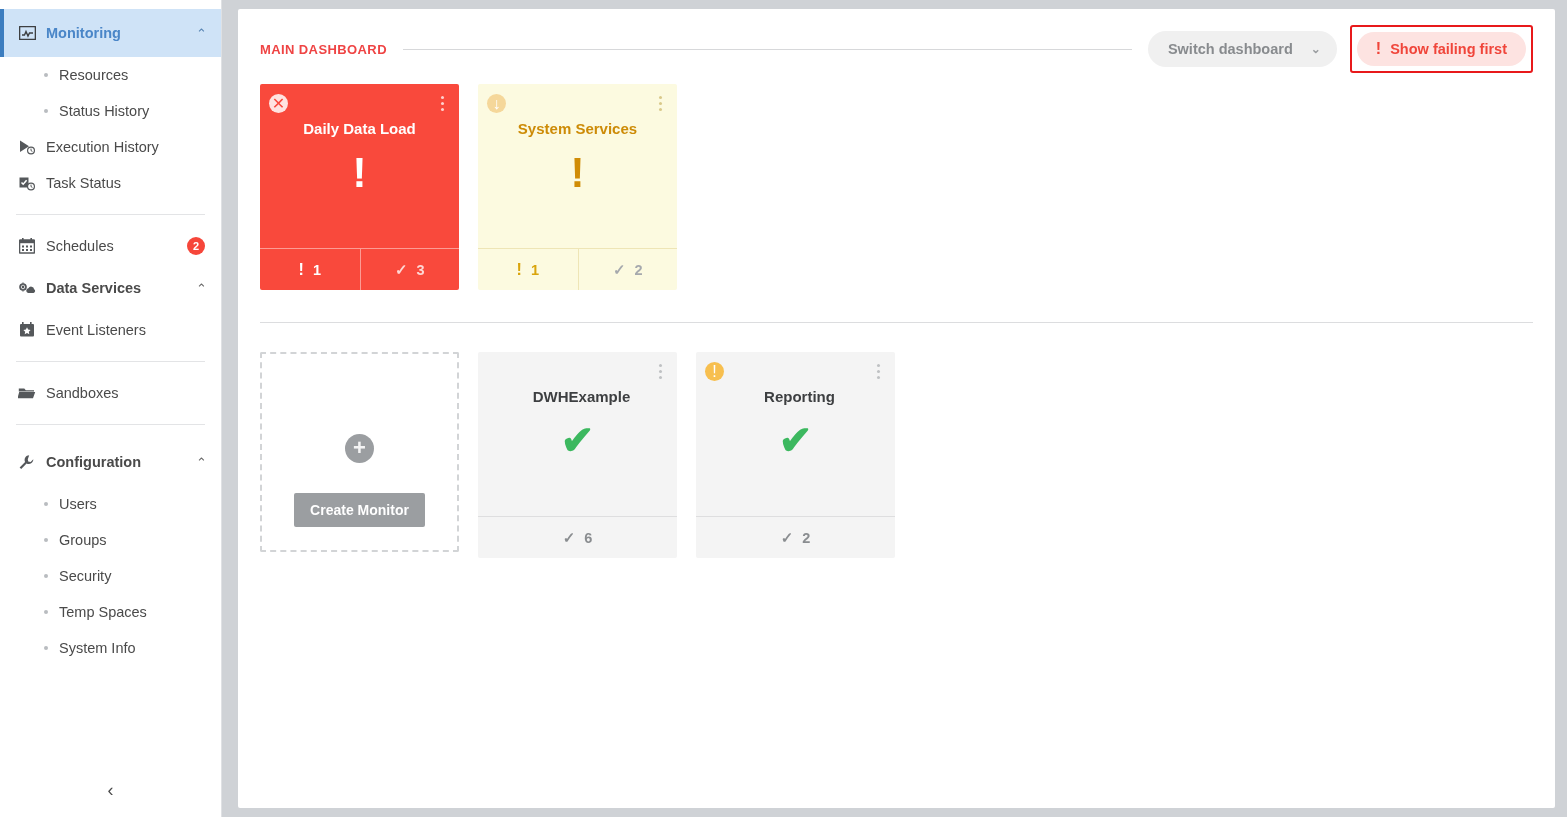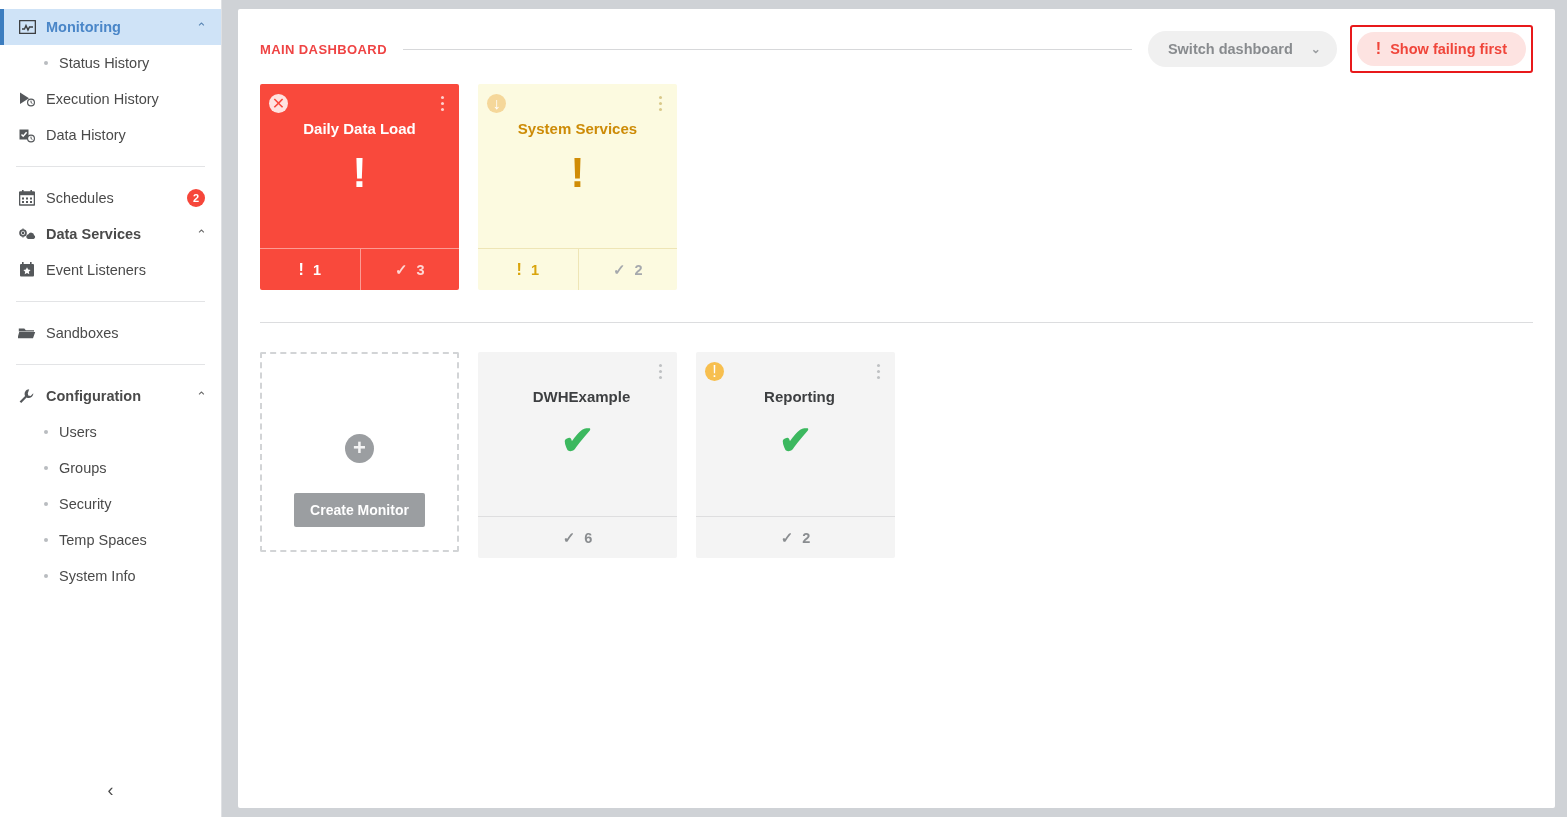--- a/index.html
+++ b/index.html
@@ -15,21 +15,21 @@
   .sidebar {
     width: 222px; height: 817px;
     background: #ffffff;
     border-right: 1px solid #dfe1e4;
     flex: 0 0 222px;
     position: relative;
     display: flex; flex-direction: column;
     padding-top: 9px;
   }
   .nav-group-head {
-    height: 36px;
+    height: 48px;
     display: flex; align-items: center;
     padding-left: 16px; padding-right: 14px;
     cursor: pointer;
     position: relative;
   }
   .nav-group-head.active {
     background: #cfe3f7;
   }
   .nav-group-head.active::before {
     content:"";
@@ -312,20 +312,24 @@
             <rect x="0.5" y="0.5" width="16" height="13" rx="1" fill="none" stroke="#3d3f41" stroke-width="1.6"></rect>
             <path d="M3 9 L5.5 9 L7 5.5 L9 10 L10.5 7 L14 7" fill="none" stroke="#3d3f41" stroke-width="1.4"></path>
           </svg>
       </span>
       <span class="nav-label">Monitoring</span>
       <span class="chev">⌃</span>
     </div>
 
     <div class="nav-sub">
       <span class="dot"></span>
+      <span class="nav-label">Resources</span>
+    </div>
+    <div class="nav-sub">
+      <span class="dot"></span>
       <span class="nav-label">Status History</span>
     </div>
 
     <div class="nav-item">
       <span class="nav-ico">
         <svg width="18" height="16" viewBox="0 0 18 16">
             <path d="M2 1.5 L2 13 L11 7.2 Z" fill="#55585b"></path>
             <circle cx="13" cy="11.5" r="4" fill="#55585b"></circle>
             <circle cx="13" cy="11.5" r="2.8" fill="#fff"></circle>
             <path d="M13 9.6 L13 11.6 L14.4 12.4" stroke="#55585b" stroke-width="1" fill="none"></path>
@@ -337,21 +341,21 @@
     <div class="nav-item">
       <span class="nav-ico">
         <svg width="18" height="16" viewBox="0 0 18 16">
             <path d="M1.5 2.5 h9 v10 h-9 z" fill="#55585b"></path>
             <path d="M3.5 7.4 L5.2 9.2 L8.6 5.2" stroke="#fff" stroke-width="1.5" fill="none"></path>
             <circle cx="13" cy="11.5" r="4" fill="#55585b"></circle>
             <circle cx="13" cy="11.5" r="2.8" fill="#fff"></circle>
             <path d="M13 9.6 L13 11.6 L14.4 12.4" stroke="#55585b" stroke-width="1" fill="none"></path>
           </svg>
       </span>
-      <span class="nav-label">Data History</span>
+      <span class="nav-label">Task Status</span>
     </div>
 
     <div class="nav-sep"></div>
 
     <div class="nav-item">
       <span class="nav-ico">
         <svg width="16" height="16" viewBox="0 0 16 16">
             <rect x="0.5" y="2" width="15" height="13" rx="1" fill="none" stroke="#55585b" stroke-width="1.6"></rect>
             <rect x="0.5" y="2" width="15" height="3.2" fill="#55585b"></rect>
             <rect x="3" y="0" width="1.6" height="3" fill="#55585b"></rect>

